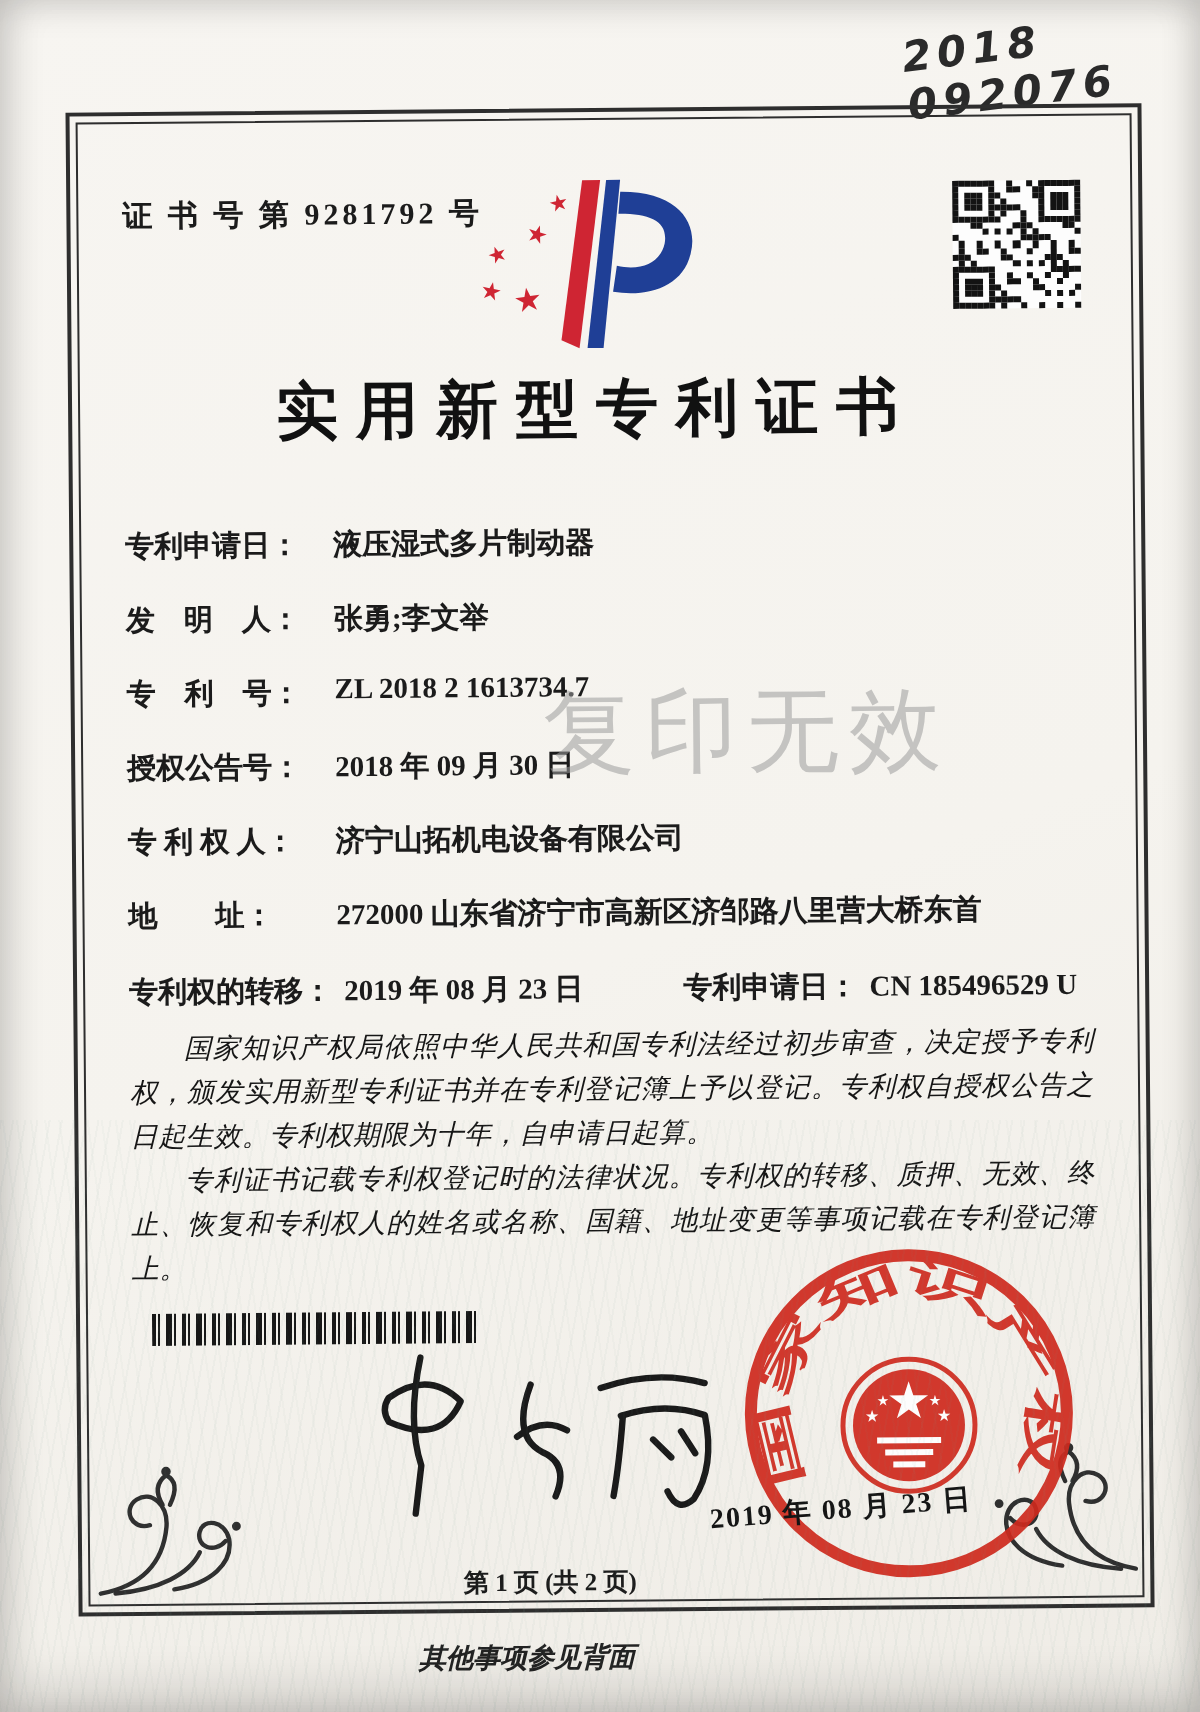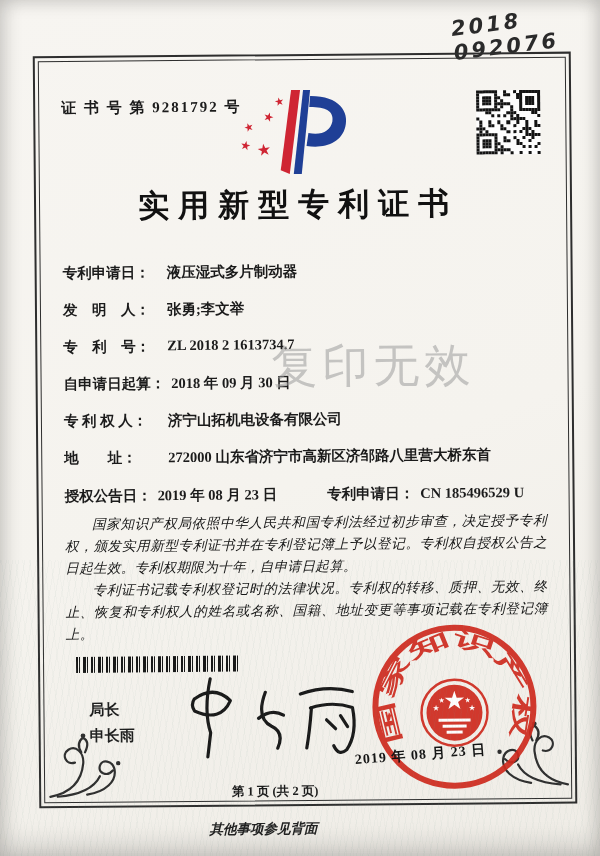--- a/index.html
+++ b/index.html
@@ -291,53 +291,49 @@
     </div>
     <div class="frow">
       <span class="lab">发　明　人：</span>
       <span>张勇;李文举</span>
     </div>
     <div class="frow">
       <span class="lab">专　利　号：</span>
       <span>ZL 2018 2 1613734.7</span>
     </div>
     <div class="frow">
-      <span class="lab">自申请日起算：</span>
+      <span class="lab">授权公告号：</span>
       <span>2018 年 09 月 30 日</span>
     </div>
     <div class="frow">
       <span class="lab">专 利 权 人：</span>
       <span>济宁山拓机电设备有限公司</span>
     </div>
     <div class="frow">
       <span class="lab">地　　址：</span>
       <span>272000 山东省济宁市高新区济邹路八里营大桥东首</span>
     </div>
   </div>
 
   <div class="grant-row">
     <div>
-      <span>授权公告日：</span><span>2019 年 08 月 23 日</span>
+      <span>专利权的转移：</span><span>2019 年 08 月 23 日</span>
     </div>
     <div>
       <span>专利申请日：</span><span>CN 185496529 U</span>
     </div>
   </div>
 
   <div class="paras">
     <p>国家知识产权局依照中华人民共和国专利法经过初步审查，决定授予专利权，颁发实用新型专利证书并在专利登记簿上予以登记。专利权自授权公告之日起生效。专利权期限为十年，自申请日起算。</p>
     <p>专利证书记载专利权登记时的法律状况。专利权的转移、质押、无效、终止、恢复和专利权人的姓名或名称、国籍、地址变更等事项记载在专利登记簿上。</p>
   </div>
 
   <div class="barcode"></div>
 
-  <div class="signer">
-    <div>局长</div>
-    <div>申长雨</div>
-  </div>
 
   <svg class="sig-svg" width="195" height="98" viewBox="0 0 195 98">
     <g fill="none" stroke="#1a1a1a" stroke-width="3.2" stroke-linecap="round" stroke-linejoin="round">
       <path d="M24 30 q20 -14 36 2 q-10 22 -36 10 q-4 -6 0 -12"></path>
       <path d="M40 10 q-7 32 0 54 l-3 24"></path>
       <path d="M95 24 q-10 26 6 34 q13 6 6 22"></path>
       <path d="M88 50 q13 -10 25 -3"></path>
       <path d="M130 26 q27 -9 52 -2"></path>
       <path d="M140 40 q22 -7 42 0 q5 26 -6 42 q-8 7 -13 -4"></path>
       <path d="M141 40 q-2 24 -5 40"></path>

